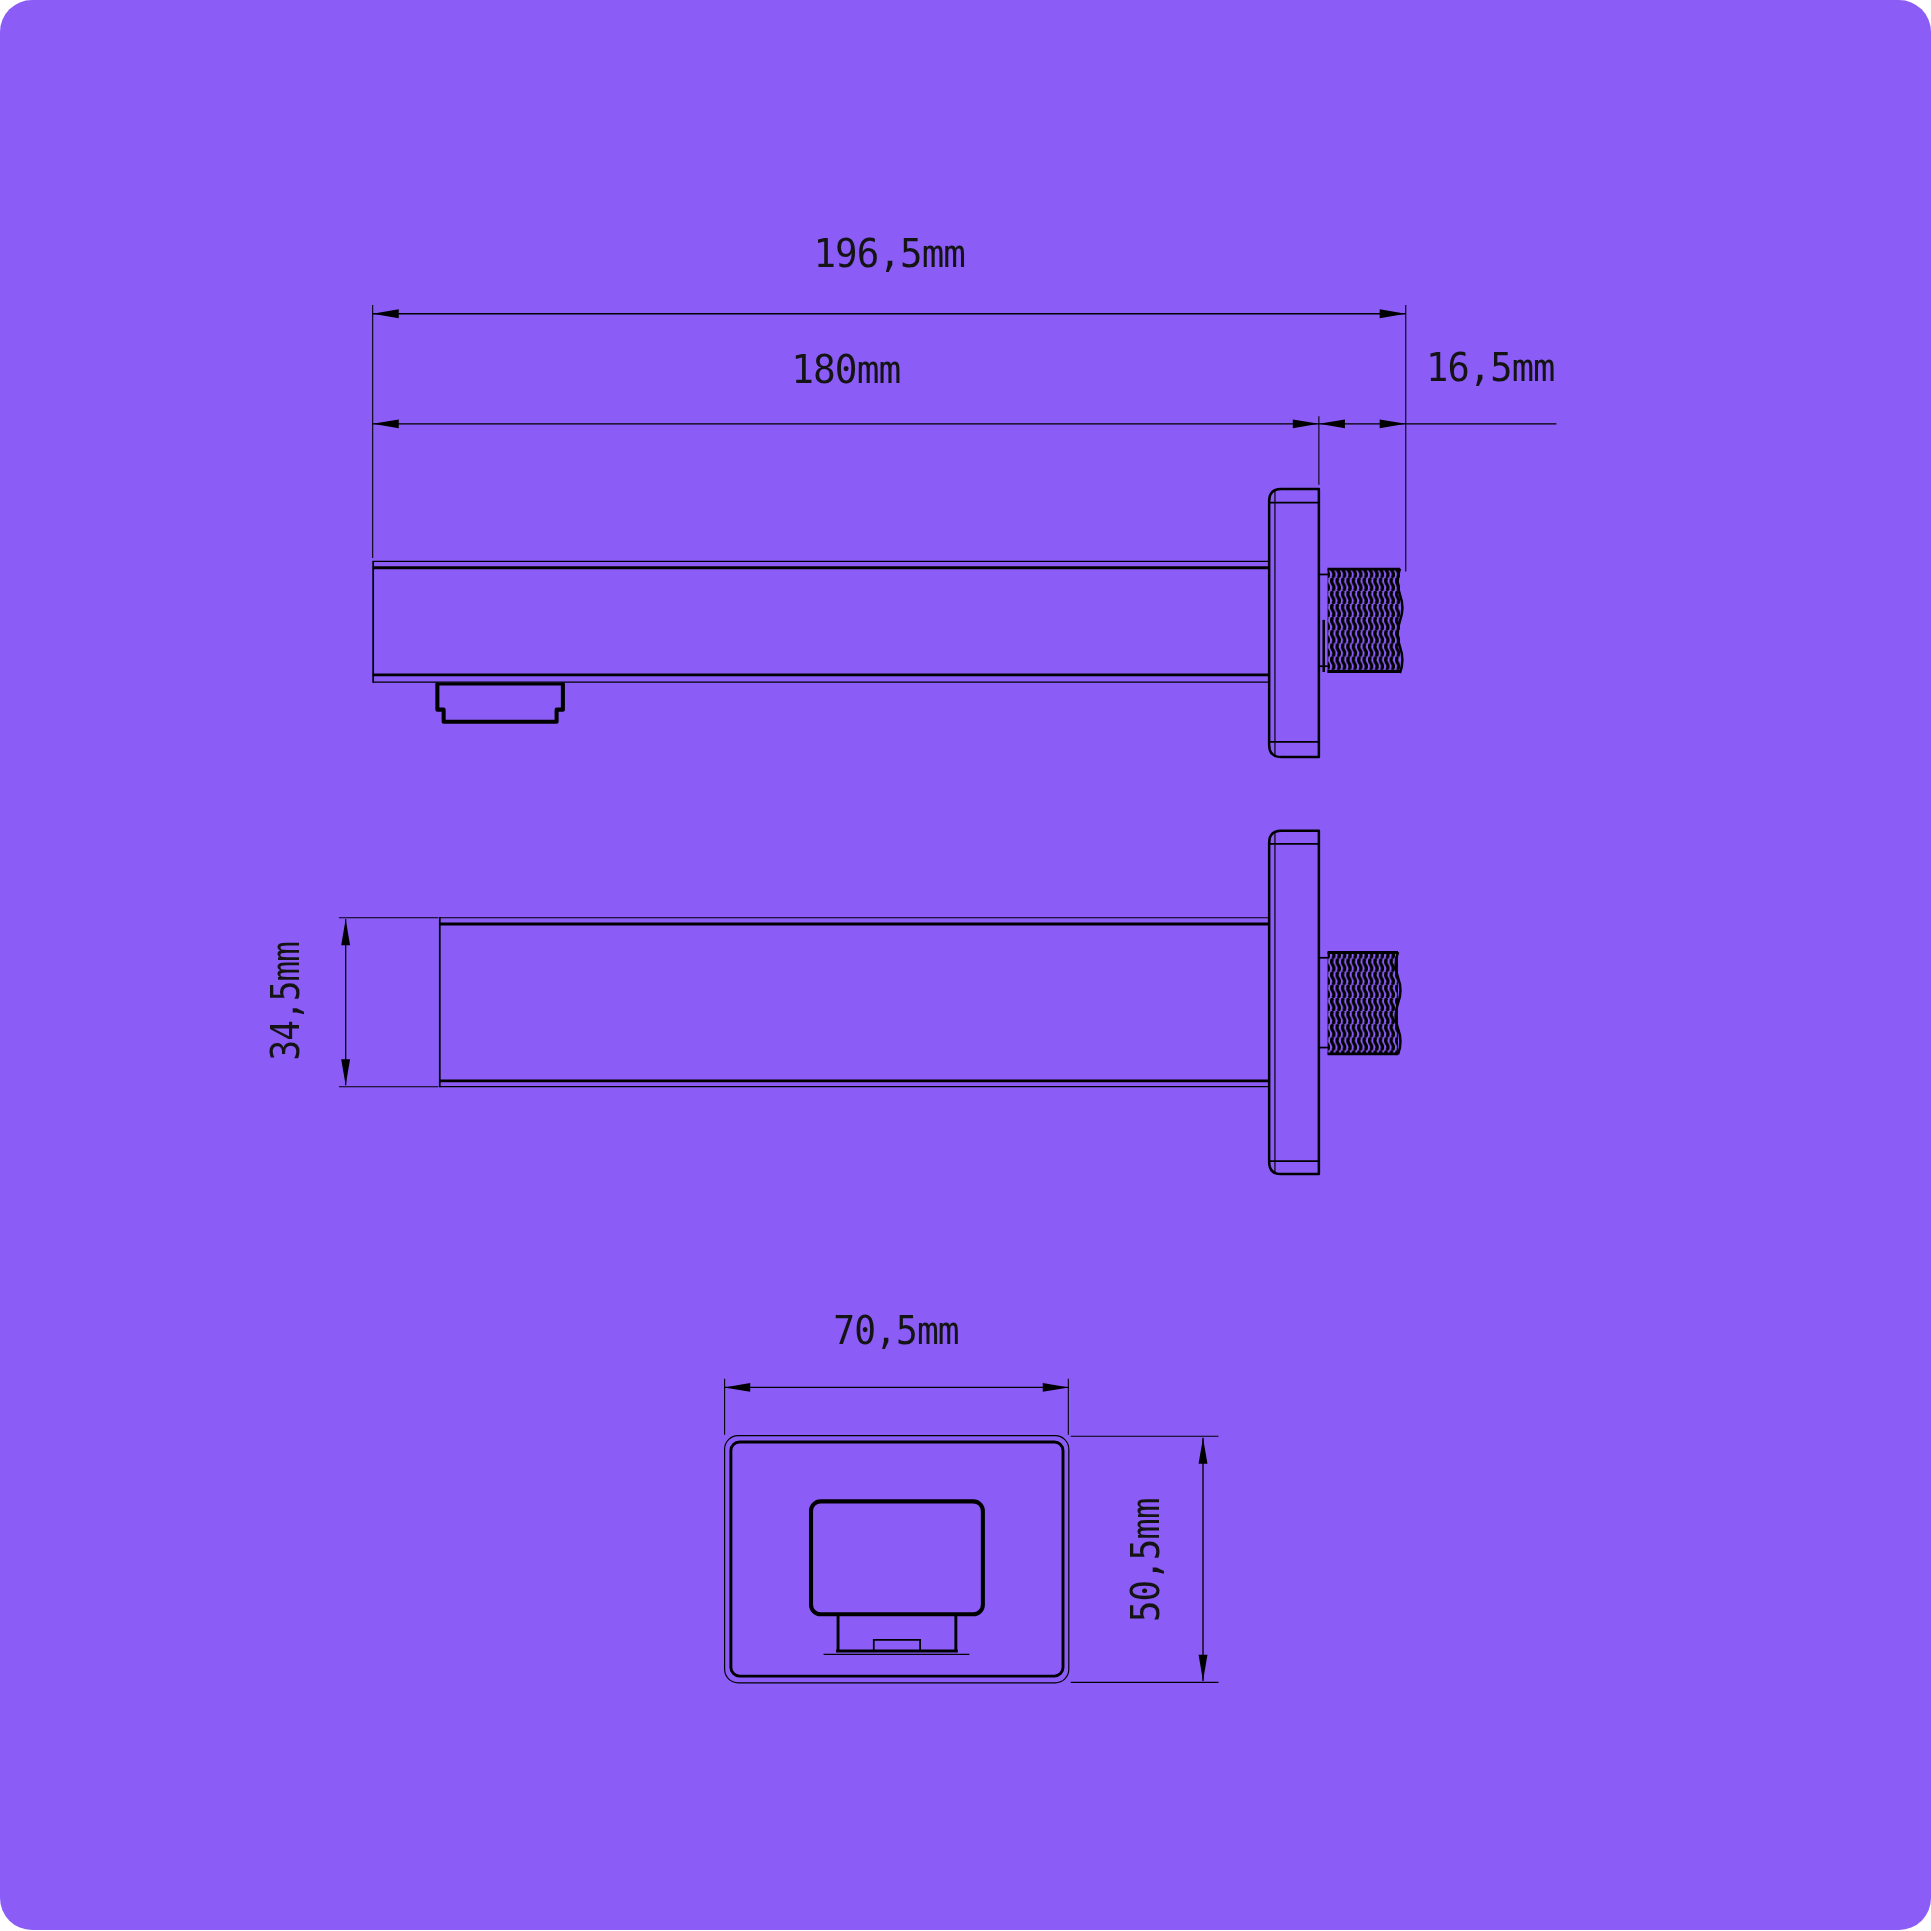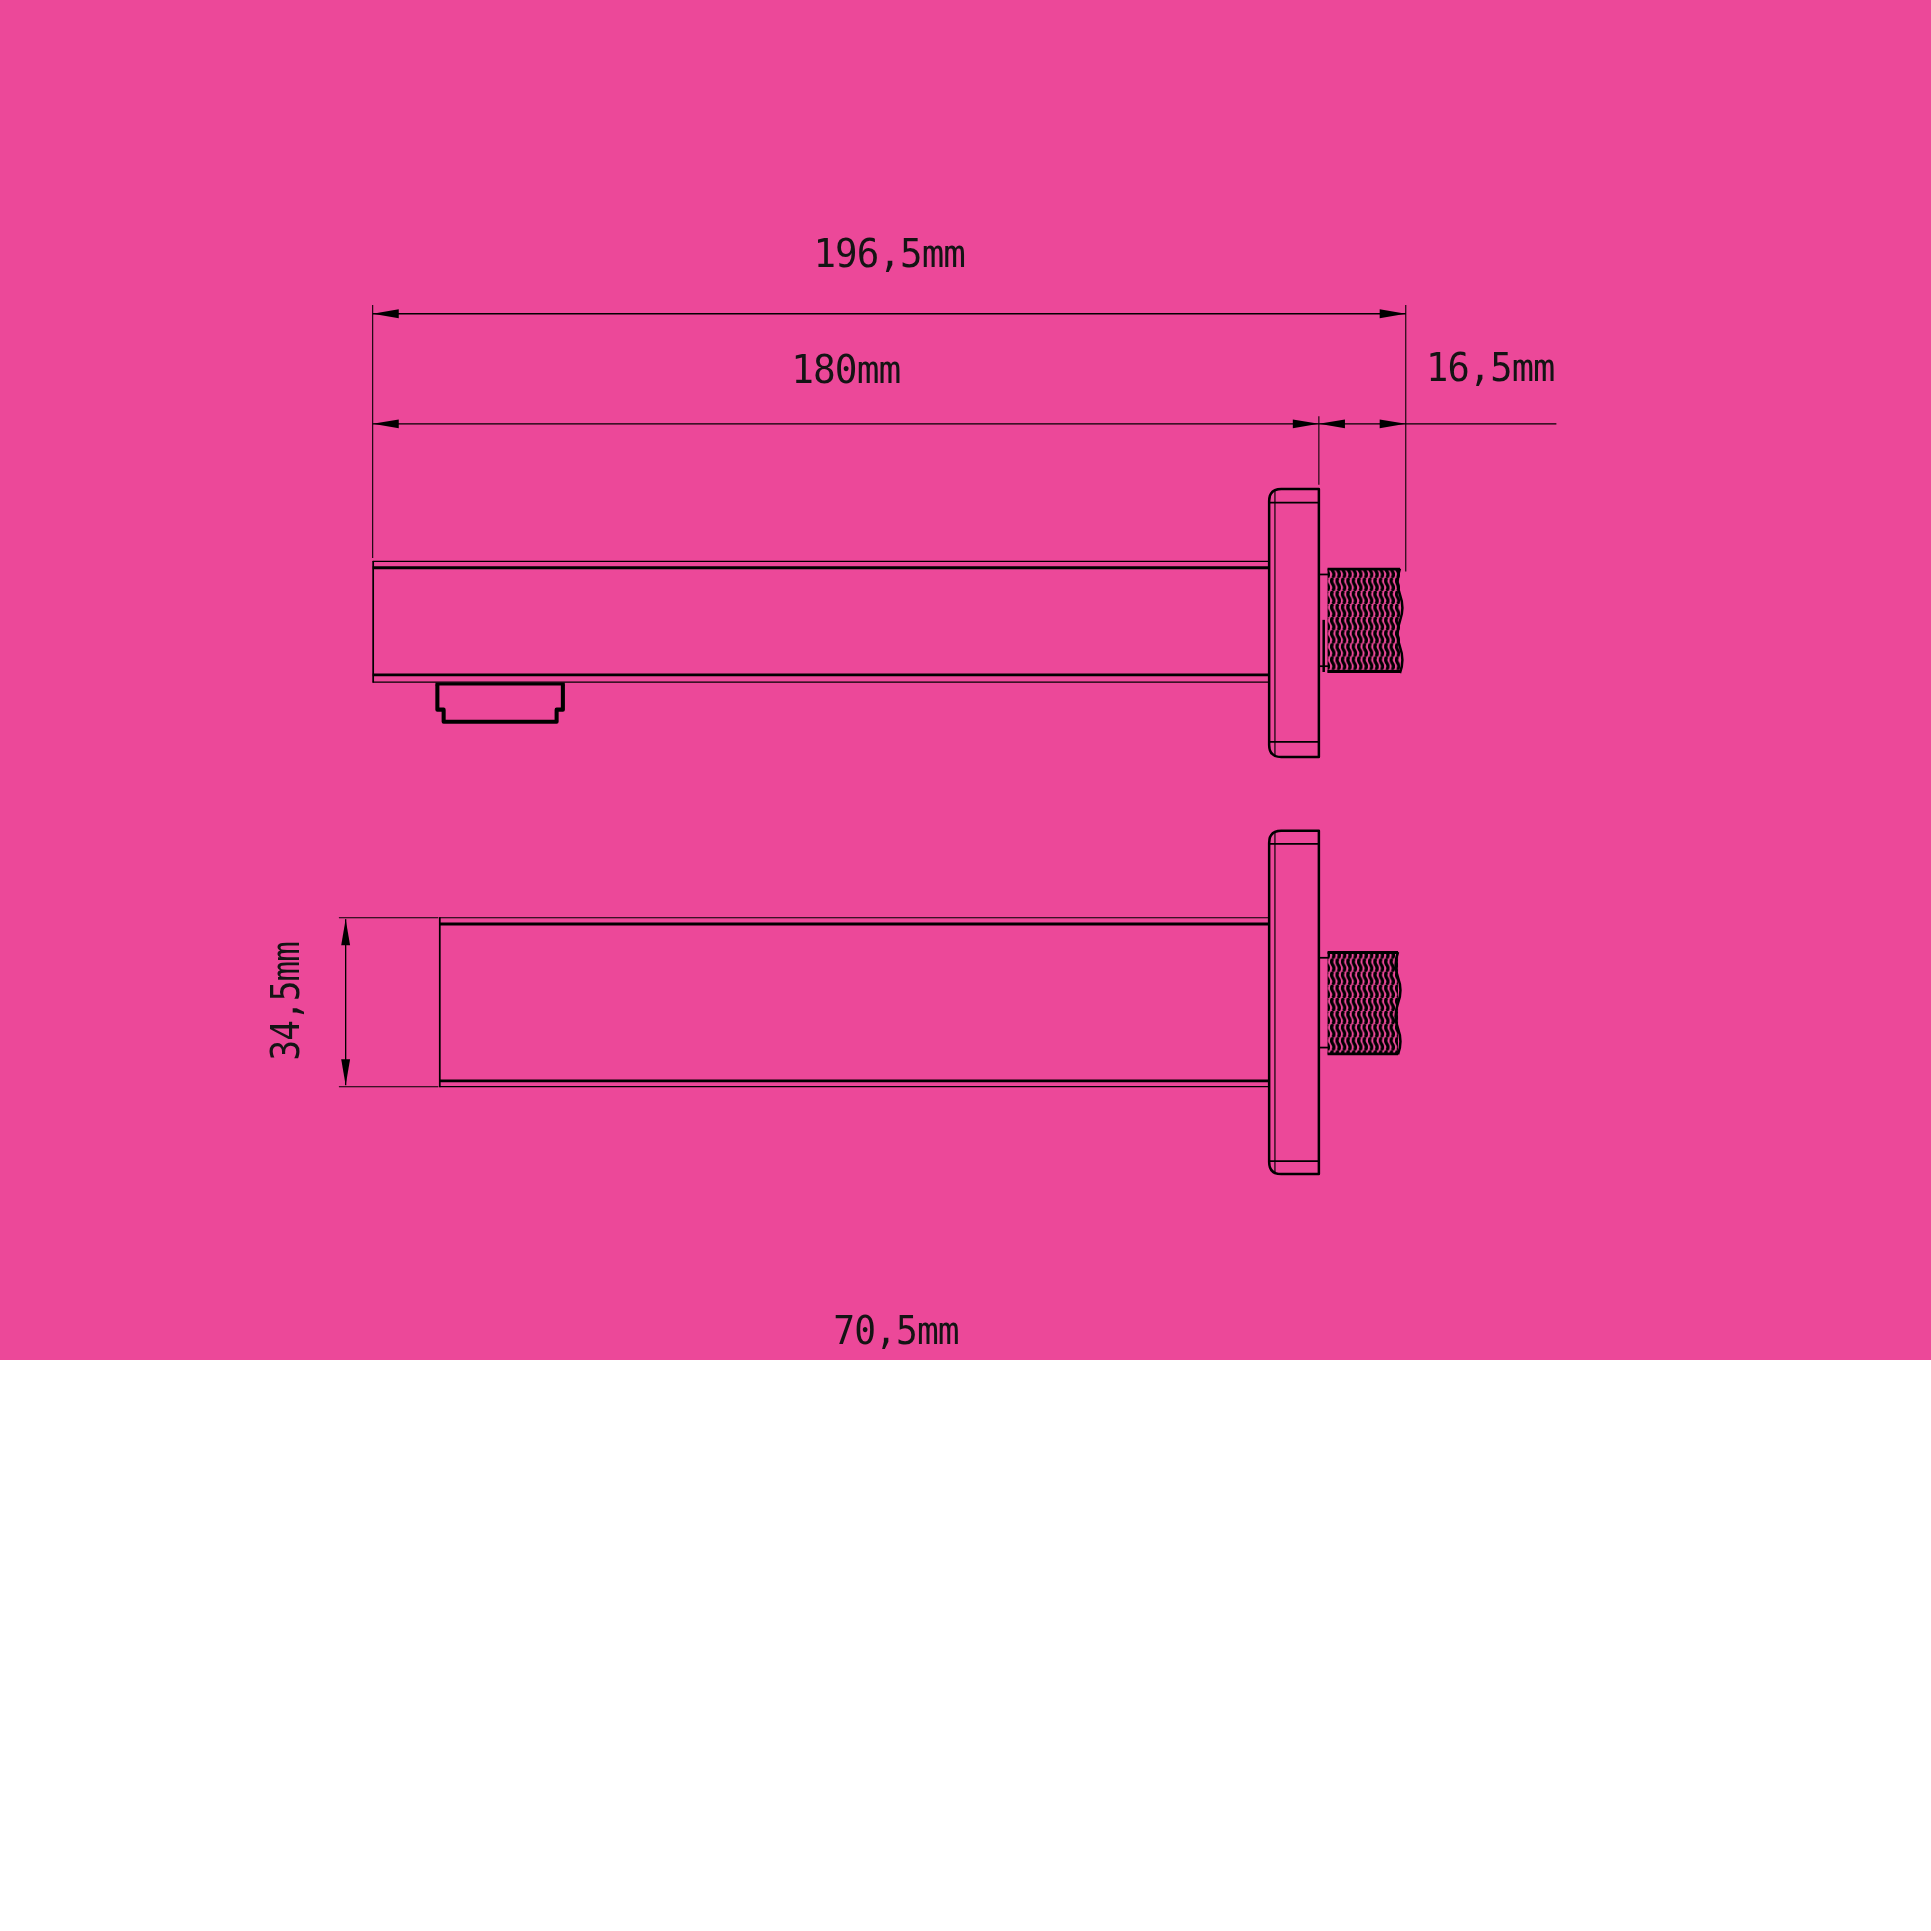--- a/index.html
+++ b/index.html
@@ -1,16 +1,16 @@
 <!DOCTYPE html>
 <html><head>
 <meta charset="utf-8">
 <style>
   html,body{margin:0;padding:0;background:#fff;}
-  .canvas{position:relative;width:1931px;height:1360px;background:#ec4899;overflow:hidden;}
+  .canvas{position:relative;width:1931px;height:1930px;background:#8b5cf6;overflow:hidden;border-radius:32px;}
   svg{position:absolute;left:0;top:0;}
   .thin   {stroke:#000;stroke-width:1.2;fill:none;}
   .med    {stroke:#000;stroke-width:1.8;fill:none;}
   .thick  {stroke:#000;stroke-width:3;fill:none;}
   .xthick {stroke:#000;stroke-width:4.2;fill:none;stroke-linejoin:round;}
   .outline{stroke:#000;stroke-width:2.6;fill:none;stroke-linejoin:round;}
   .dim    {stroke:#000;stroke-width:1.4;fill:none;}
   .ext    {stroke:#000;stroke-width:1.1;fill:none;}
   .arrow  {fill:#000;stroke:none;}
   .lbl{

